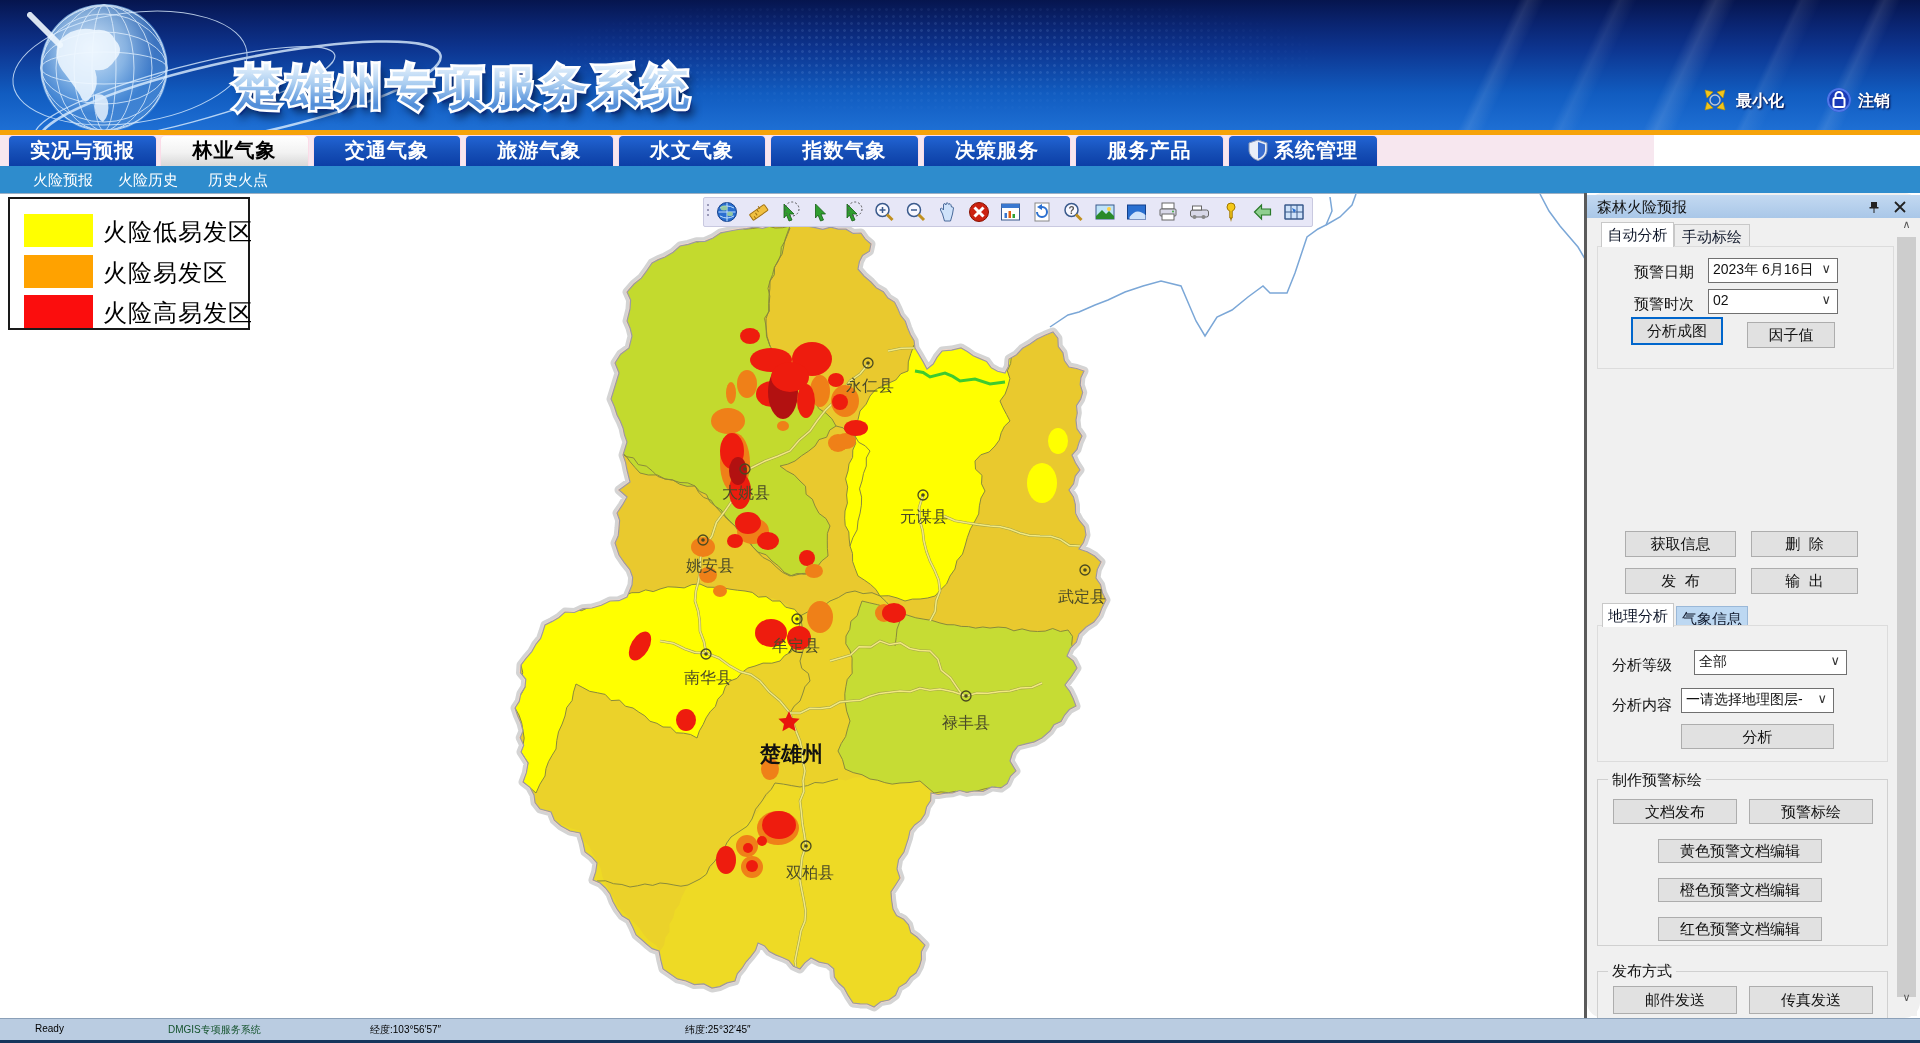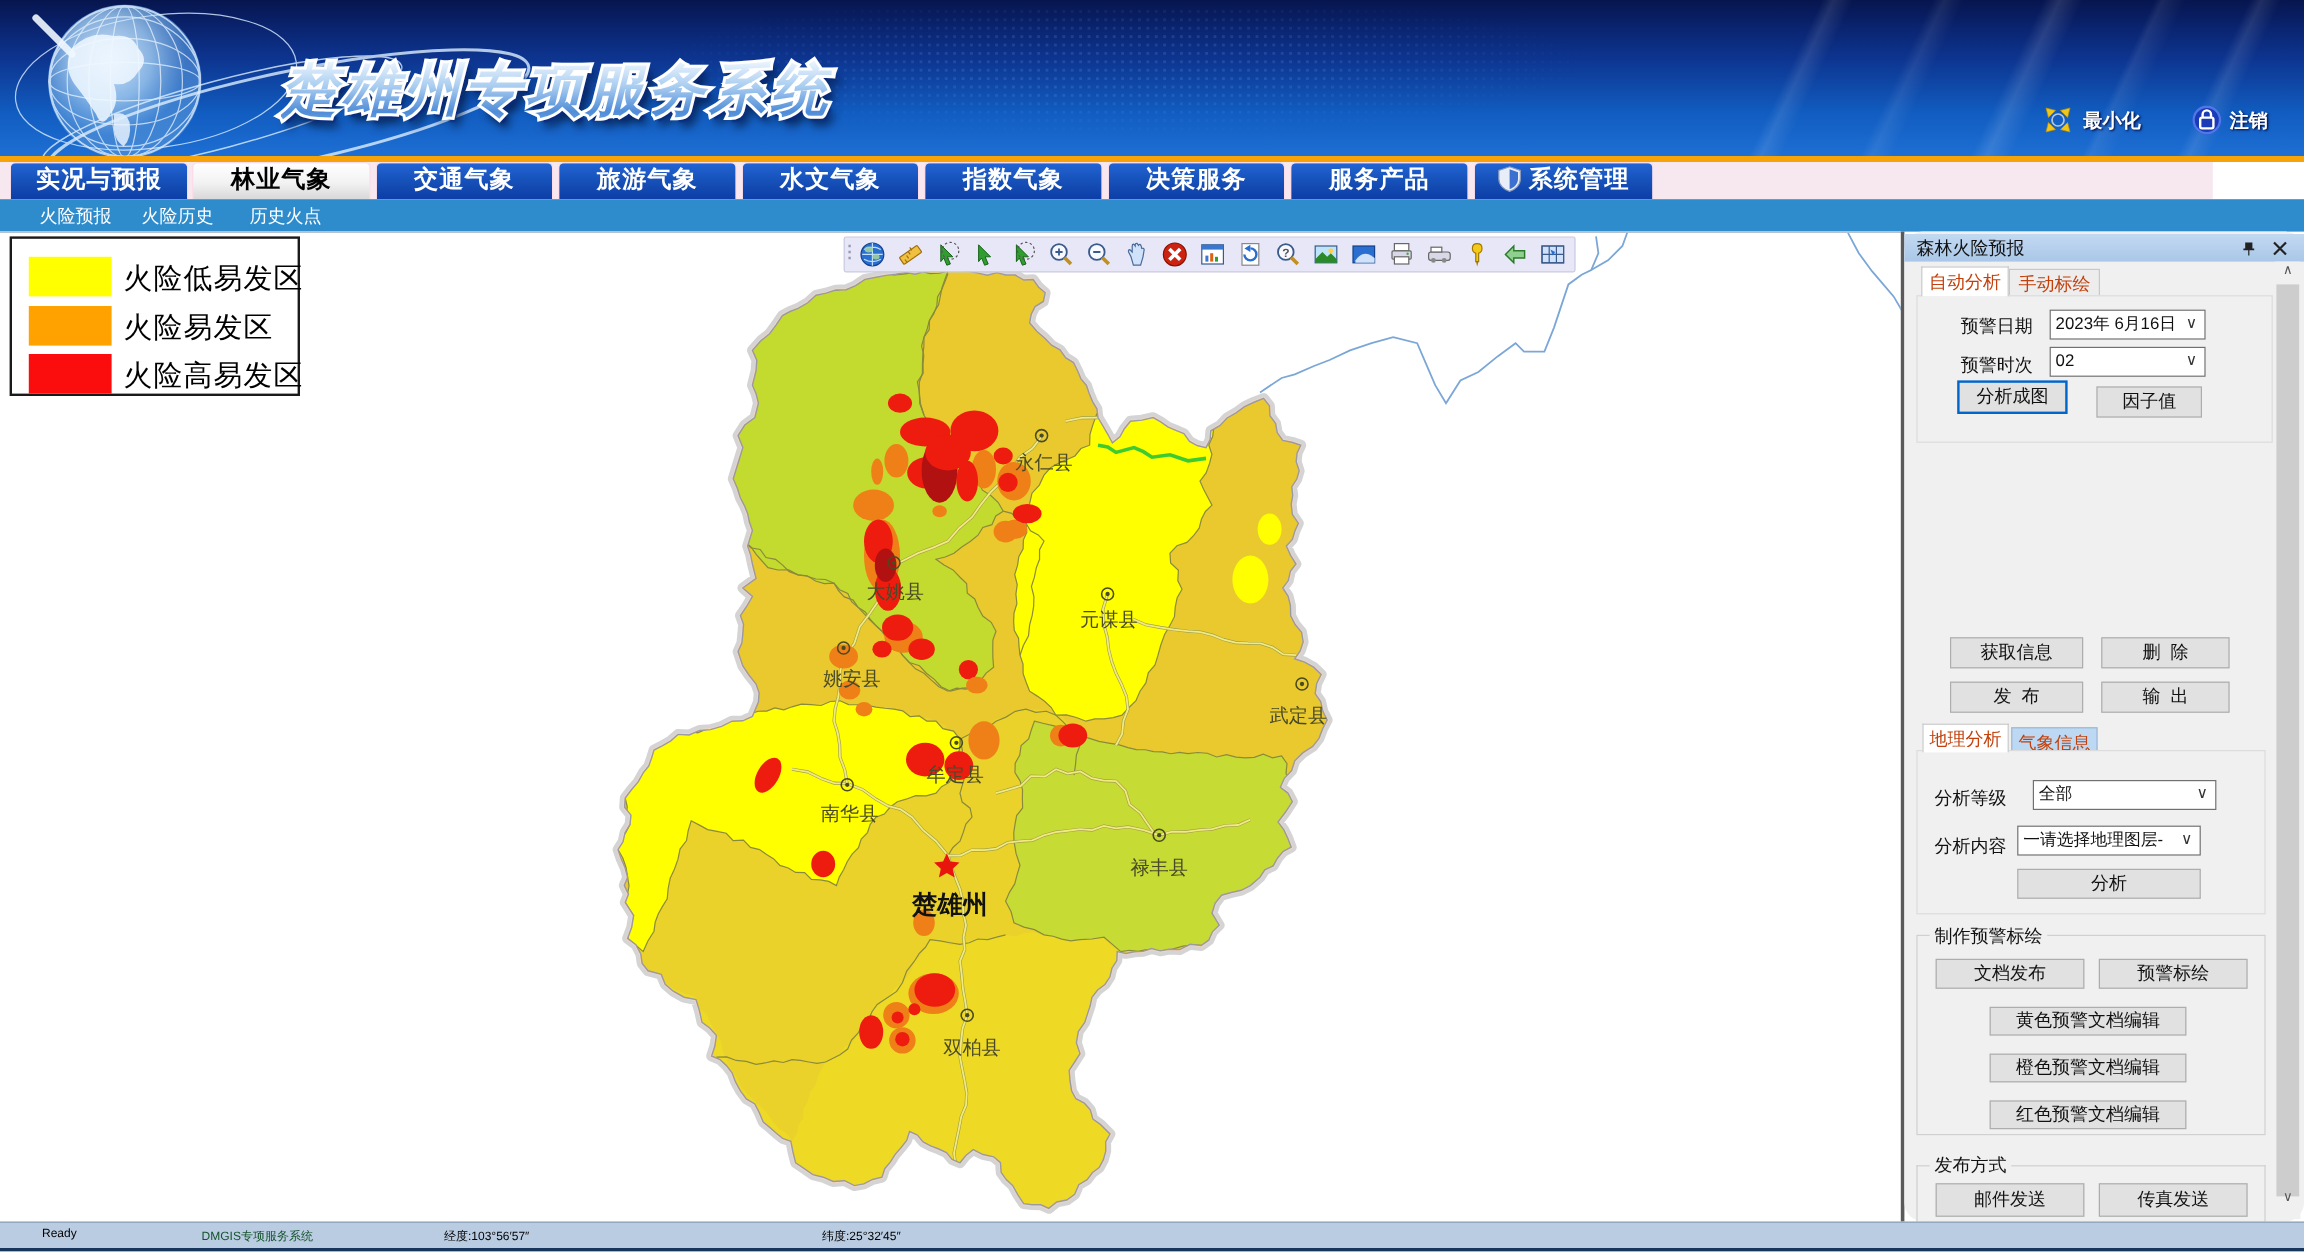--- a/index.html
+++ b/index.html
@@ -12,32 +12,32 @@
   background:linear-gradient(180deg,#06154e 0%,#0a2470 18%,#0d3590 38%,#115cc0 72%,#1e6fd4 100%); overflow:hidden; }
 #banner .streaks { left:1320px; top:0; width:600px; height:130px;
   background:
    linear-gradient(115deg, transparent 30%, rgba(255,255,255,.10) 31.5%, transparent 34%),
    linear-gradient(115deg, transparent 44%, rgba(255,255,255,.08) 45.5%, transparent 48%),
    linear-gradient(115deg, transparent 58%, rgba(255,255,255,.12) 60%, transparent 63%),
    linear-gradient(115deg, transparent 72%, rgba(255,255,255,.08) 73%, transparent 76%),
    linear-gradient(115deg, transparent 84%, rgba(255,255,255,.10) 85.5%, transparent 88%); }
 #title { left:234px; top:44px; width:910px; height:64px; font-size:47px; font-weight:bold;
   letter-spacing:4px; white-space:nowrap; }
-#title .tl { position:absolute; left:0; top:0;font-style:italic; }
+#title .tl { position:absolute; left:0; top:12px; }
 #title .t-o { color:#f8fcff; -webkit-text-stroke:5px #ffffff;
   text-shadow:3px 4px 2px #0a2a7c, 5px 7px 8px #041638; }
 #title .t-f { background:linear-gradient(180deg,#f2f9ff 8%,#a8ccf0 45%,#4f8cd8 78%,#79ace6 100%);
   -webkit-background-clip:text; color:transparent; }
 #minbtn { left:1700px; top:90px; width:230px; height:24px; color:#fff; font-size:16px; font-weight:bold; text-shadow:1px 1px 2px #003; }
 
 
 #orangeline { left:0; top:130px; width:1920px; height:5px; background:#f6a30a; }
 
 
-#tabbar { left:0; top:135px; width:1844px; height:31px; background:#f7e7ef; }
+#tabbar { left:0; top:135px; width:1654px; height:31px; background:#f7e7ef; }
 .tab { position:absolute; top:0; height:31px; color:#fff; font-size:20px; font-weight:bold;
   text-align:center; line-height:29px; letter-spacing:1px;
   background:linear-gradient(180deg,#2264d4 0%,#1650b8 50%,#0c3ea6 100%);
   border:1px solid #fbdce8; border-bottom:none; border-radius:5px 5px 0 0; }
 .tab.sel { background:linear-gradient(180deg,#ffffff 0%,#f2f2f2 55%,#d8d8d8 100%); color:#000; }
 
 
 #subnav { left:0; top:166px; width:1920px; height:27px; background:#2e8ccd; color:#fff; font-size:15px; }
 #subnav span { position:absolute; top:5px; }
 
@@ -51,21 +51,21 @@
 .lt { position:absolute; left:93px; width:150px; font-family:"Liberation Serif",serif; font-size:24px; color:#000; letter-spacing:1px; white-space:nowrap; }
 
 
 #toolbar { left:703px; top:197px; width:610px; height:30px; background:#e7e7f7; border:1px solid #c9c9e0; border-radius:2px; }
 
 
 #panel { left:1587px; top:193px; width:333px; height:825px; background:#f0f0f0;border-radius:16px; }
 #ptitle { left:0; top:2px; width:333px; height:23px;
   background:linear-gradient(180deg,#c3d9f1 0%,#a9c7e8 100%);
   font-size:15px; color:#111; padding:3px 0 0 10px; }
-.ptab { position:absolute; height:23px; font-size:15px; color:#c2410c; text-align:center; padding-top:3px; }
+.ptab { position:absolute; height:23px; font-size:15px; color:#0f172a; text-align:center; padding-top:3px; }
 .gbox { position:absolute; border:1px solid #dcdcdc; background:#f0f0f0; }
 .plabel { position:absolute; font-size:15px; color:#111; white-space:nowrap; }
 .combo { position:absolute; background:#fff; border:1px solid #707070; font-size:14px; color:#111;
   padding:2px 0 0 4px; white-space:nowrap; }
 .combo:after { content:"\2228"; position:absolute; right:6px; top:2px; color:#333; font-size:13px; }
 .pbtn { position:absolute; background:#e1e1e1; border:1px solid #adadad; font-size:15px; color:#111;
   text-align:center; line-height:24px; white-space:nowrap; }
 
 
 #statusbar { left:0; top:1018px; width:1920px; height:25px; background:#bacce1; border-top:1px solid #8ba0b8; font-size:10px; color:#000; }

